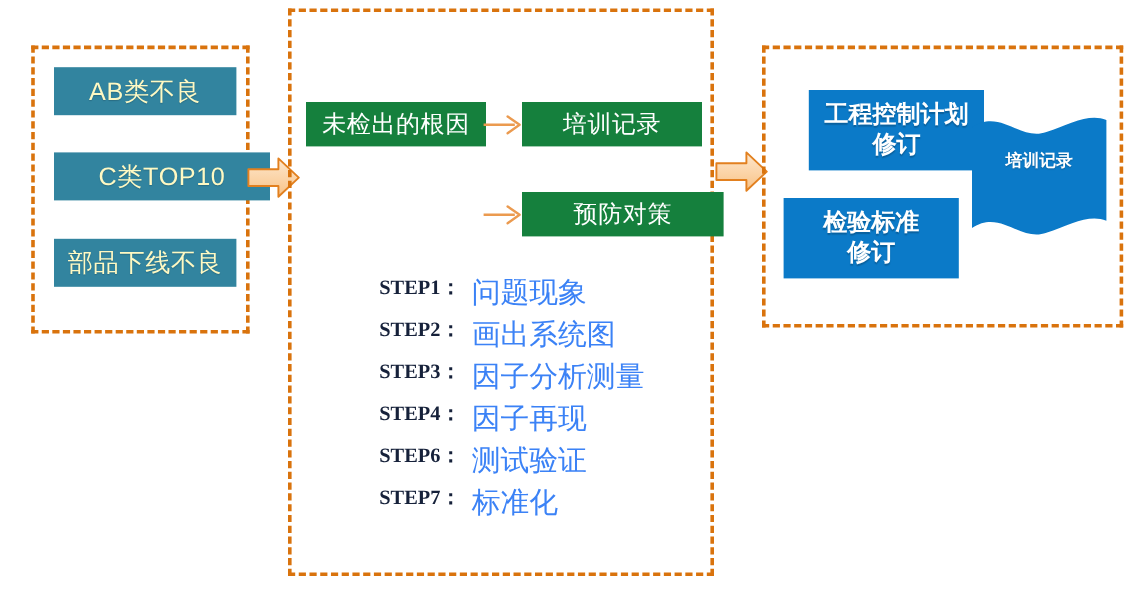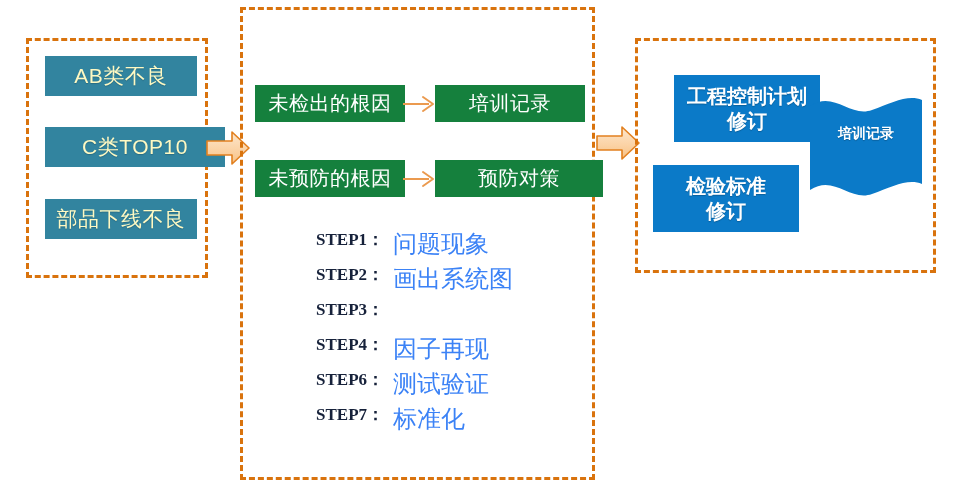--- a/index.html
+++ b/index.html
@@ -173,41 +173,41 @@
   <div class="orange-box" id="orange-box-r0-cause">未检出的根因</div>
   <div class="orange-box" id="orange-box-r0-action">培训记录</div>
 
   <div class="thin-arrow" id="thin-arrow-0">
     <svg width="34" height="20" viewBox="0 0 34 20">
       <line x1="1" y1="10" x2="27" y2="10" stroke="#eb9a4f" stroke-width="2"></line>
       <polyline points="21,3 31,10 21,17" fill="none" stroke="#eb9a4f" stroke-width="2" stroke-linecap="round" stroke-linejoin="round"></polyline>
     </svg>
   </div>
 
-  <div class="orange-box" id="orange-box-r1-cause">未预防的根因</div>
   <div class="orange-box" id="orange-box-r1-action">预防对策</div>
 
   <div class="thin-arrow" id="thin-arrow-1">
     <svg width="34" height="20" viewBox="0 0 34 20">
       <line x1="1" y1="10" x2="27" y2="10" stroke="#eb9a4f" stroke-width="2"></line>
       <polyline points="21,3 31,10 21,17" fill="none" stroke="#eb9a4f" stroke-width="2" stroke-linecap="round" stroke-linejoin="round"></polyline>
     </svg>
   </div>
 
   <div id="step-list">
     <div class="step-row">
       <span class="step-key">STEP1：</span>
       <span class="step-val">问题现象</span>
     </div>
     <div class="step-row">
       <span class="step-key">STEP2：</span>
       <span class="step-val">画出系统图</span>
     </div>
     <div class="step-row">
       <span class="step-key">STEP3：</span>
+      <span class="step-val">因子分析测量</span>
     </div>
     <div class="step-row">
       <span class="step-key">STEP4：</span>
       <span class="step-val">因子再现</span>
     </div>
     <div class="step-row">
       <span class="step-key">STEP6：</span>
       <span class="step-val">测试验证</span>
     </div>
     <div class="step-row">

